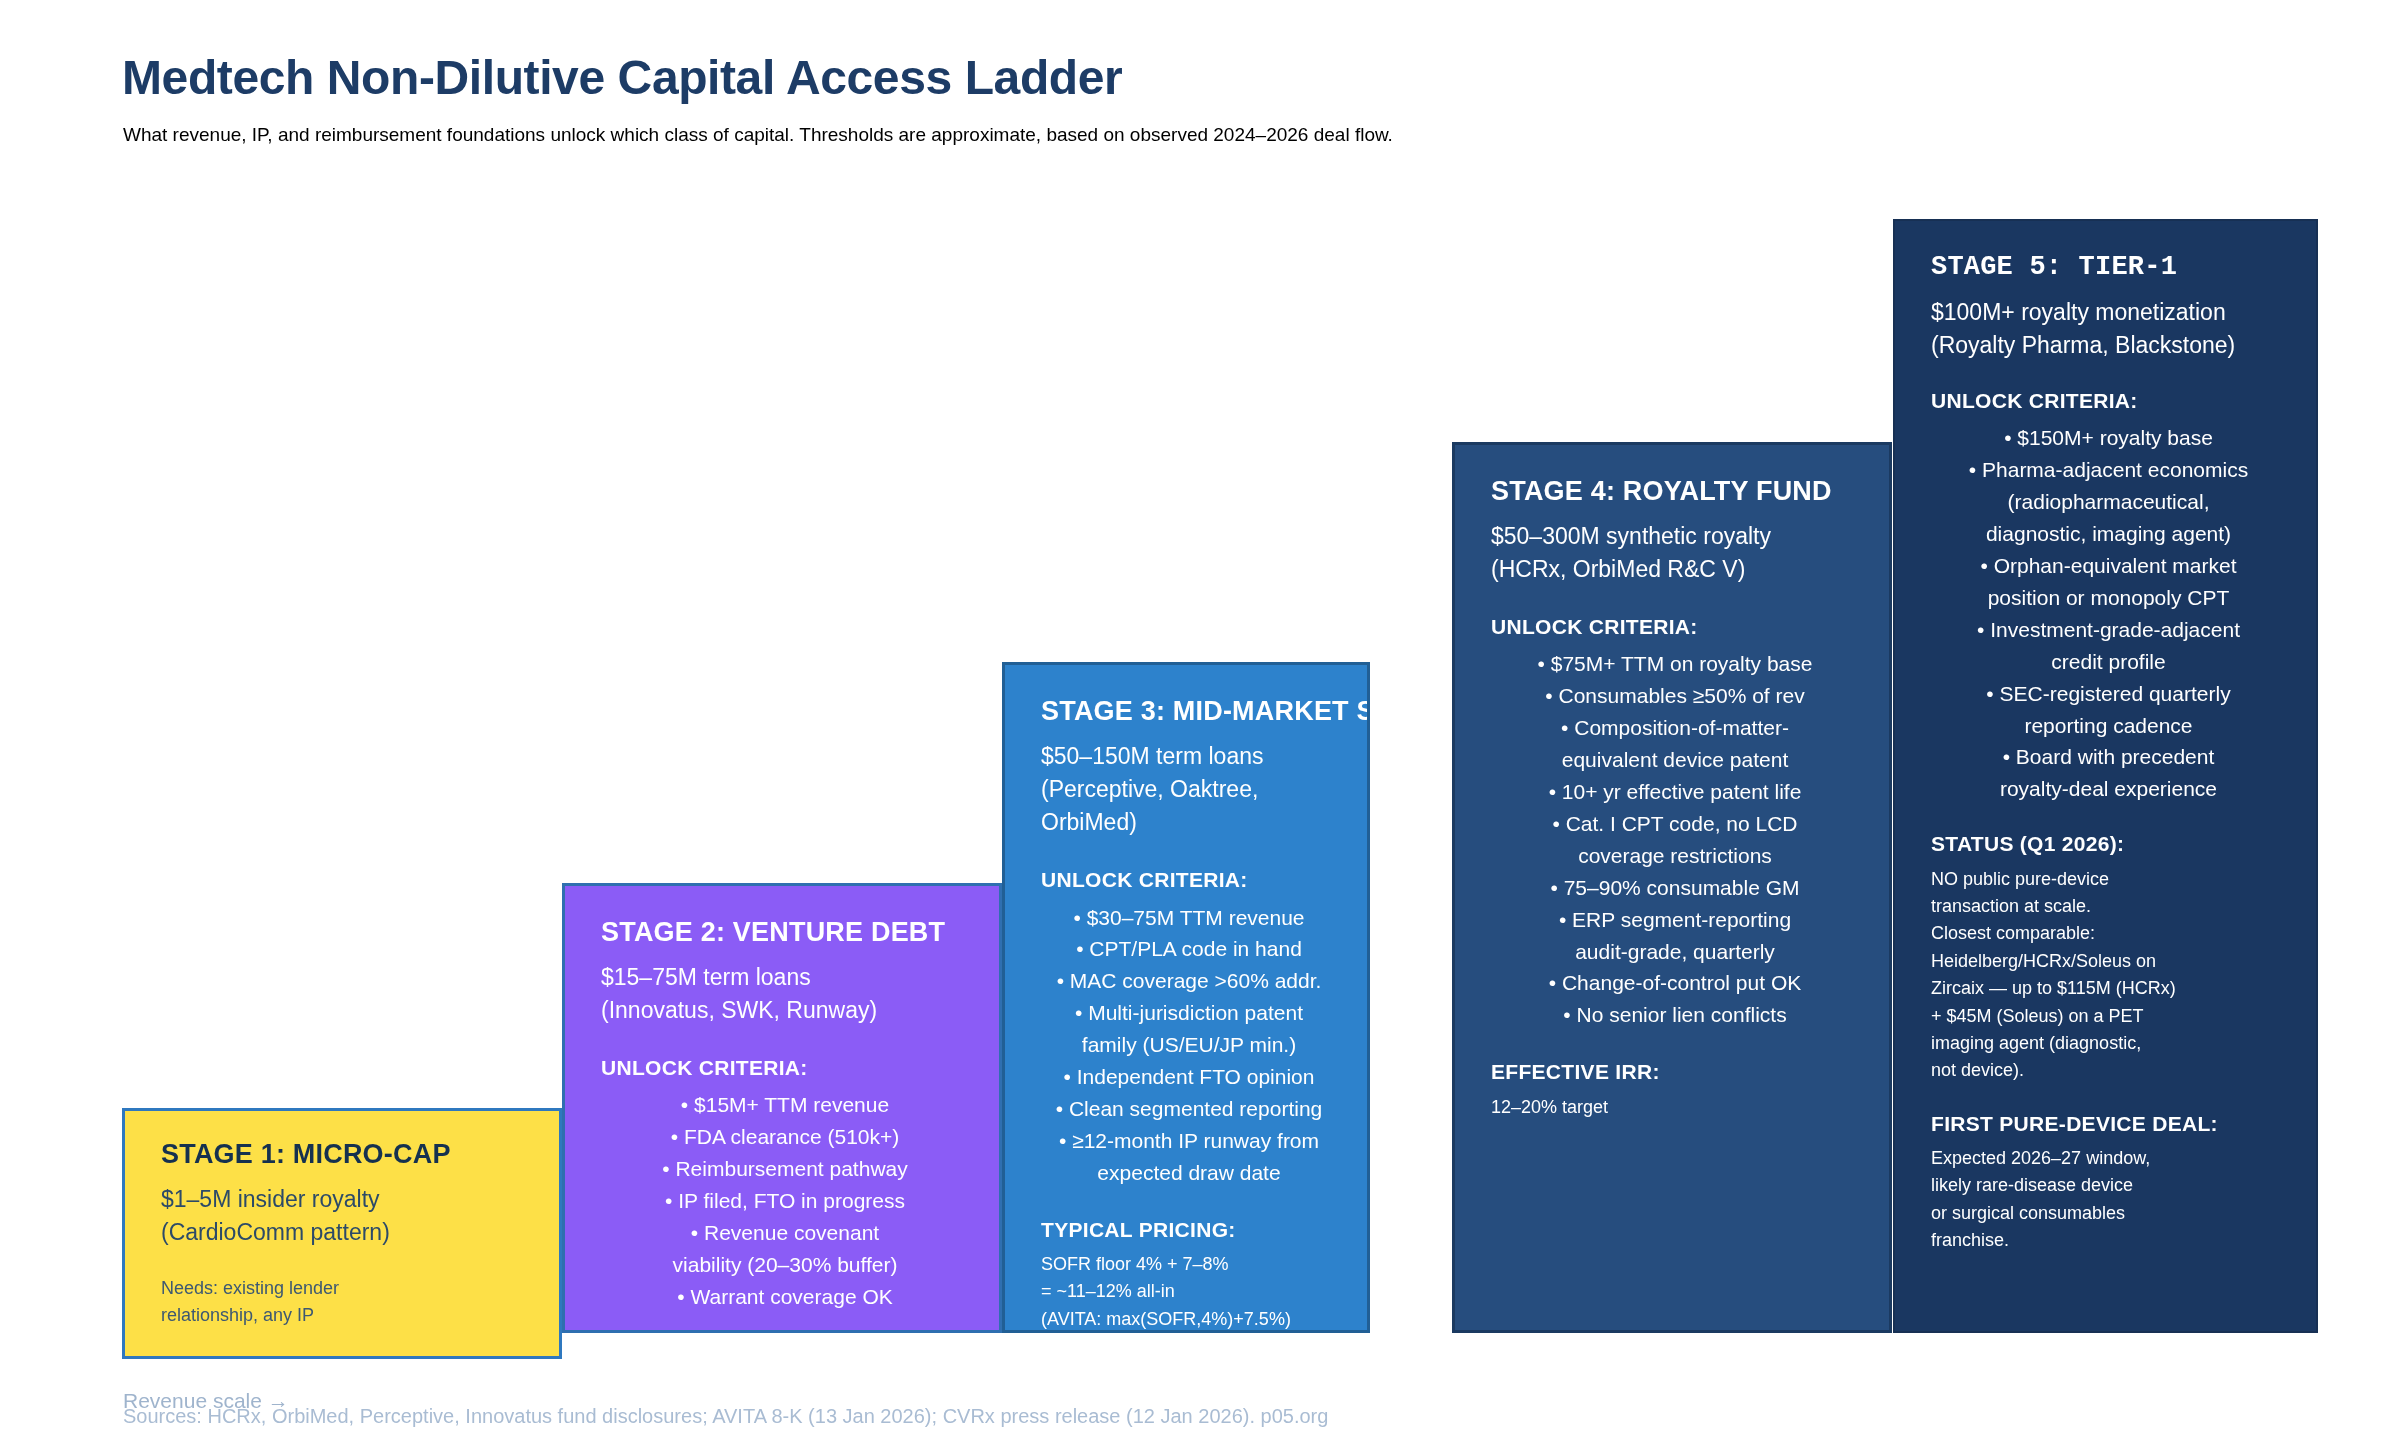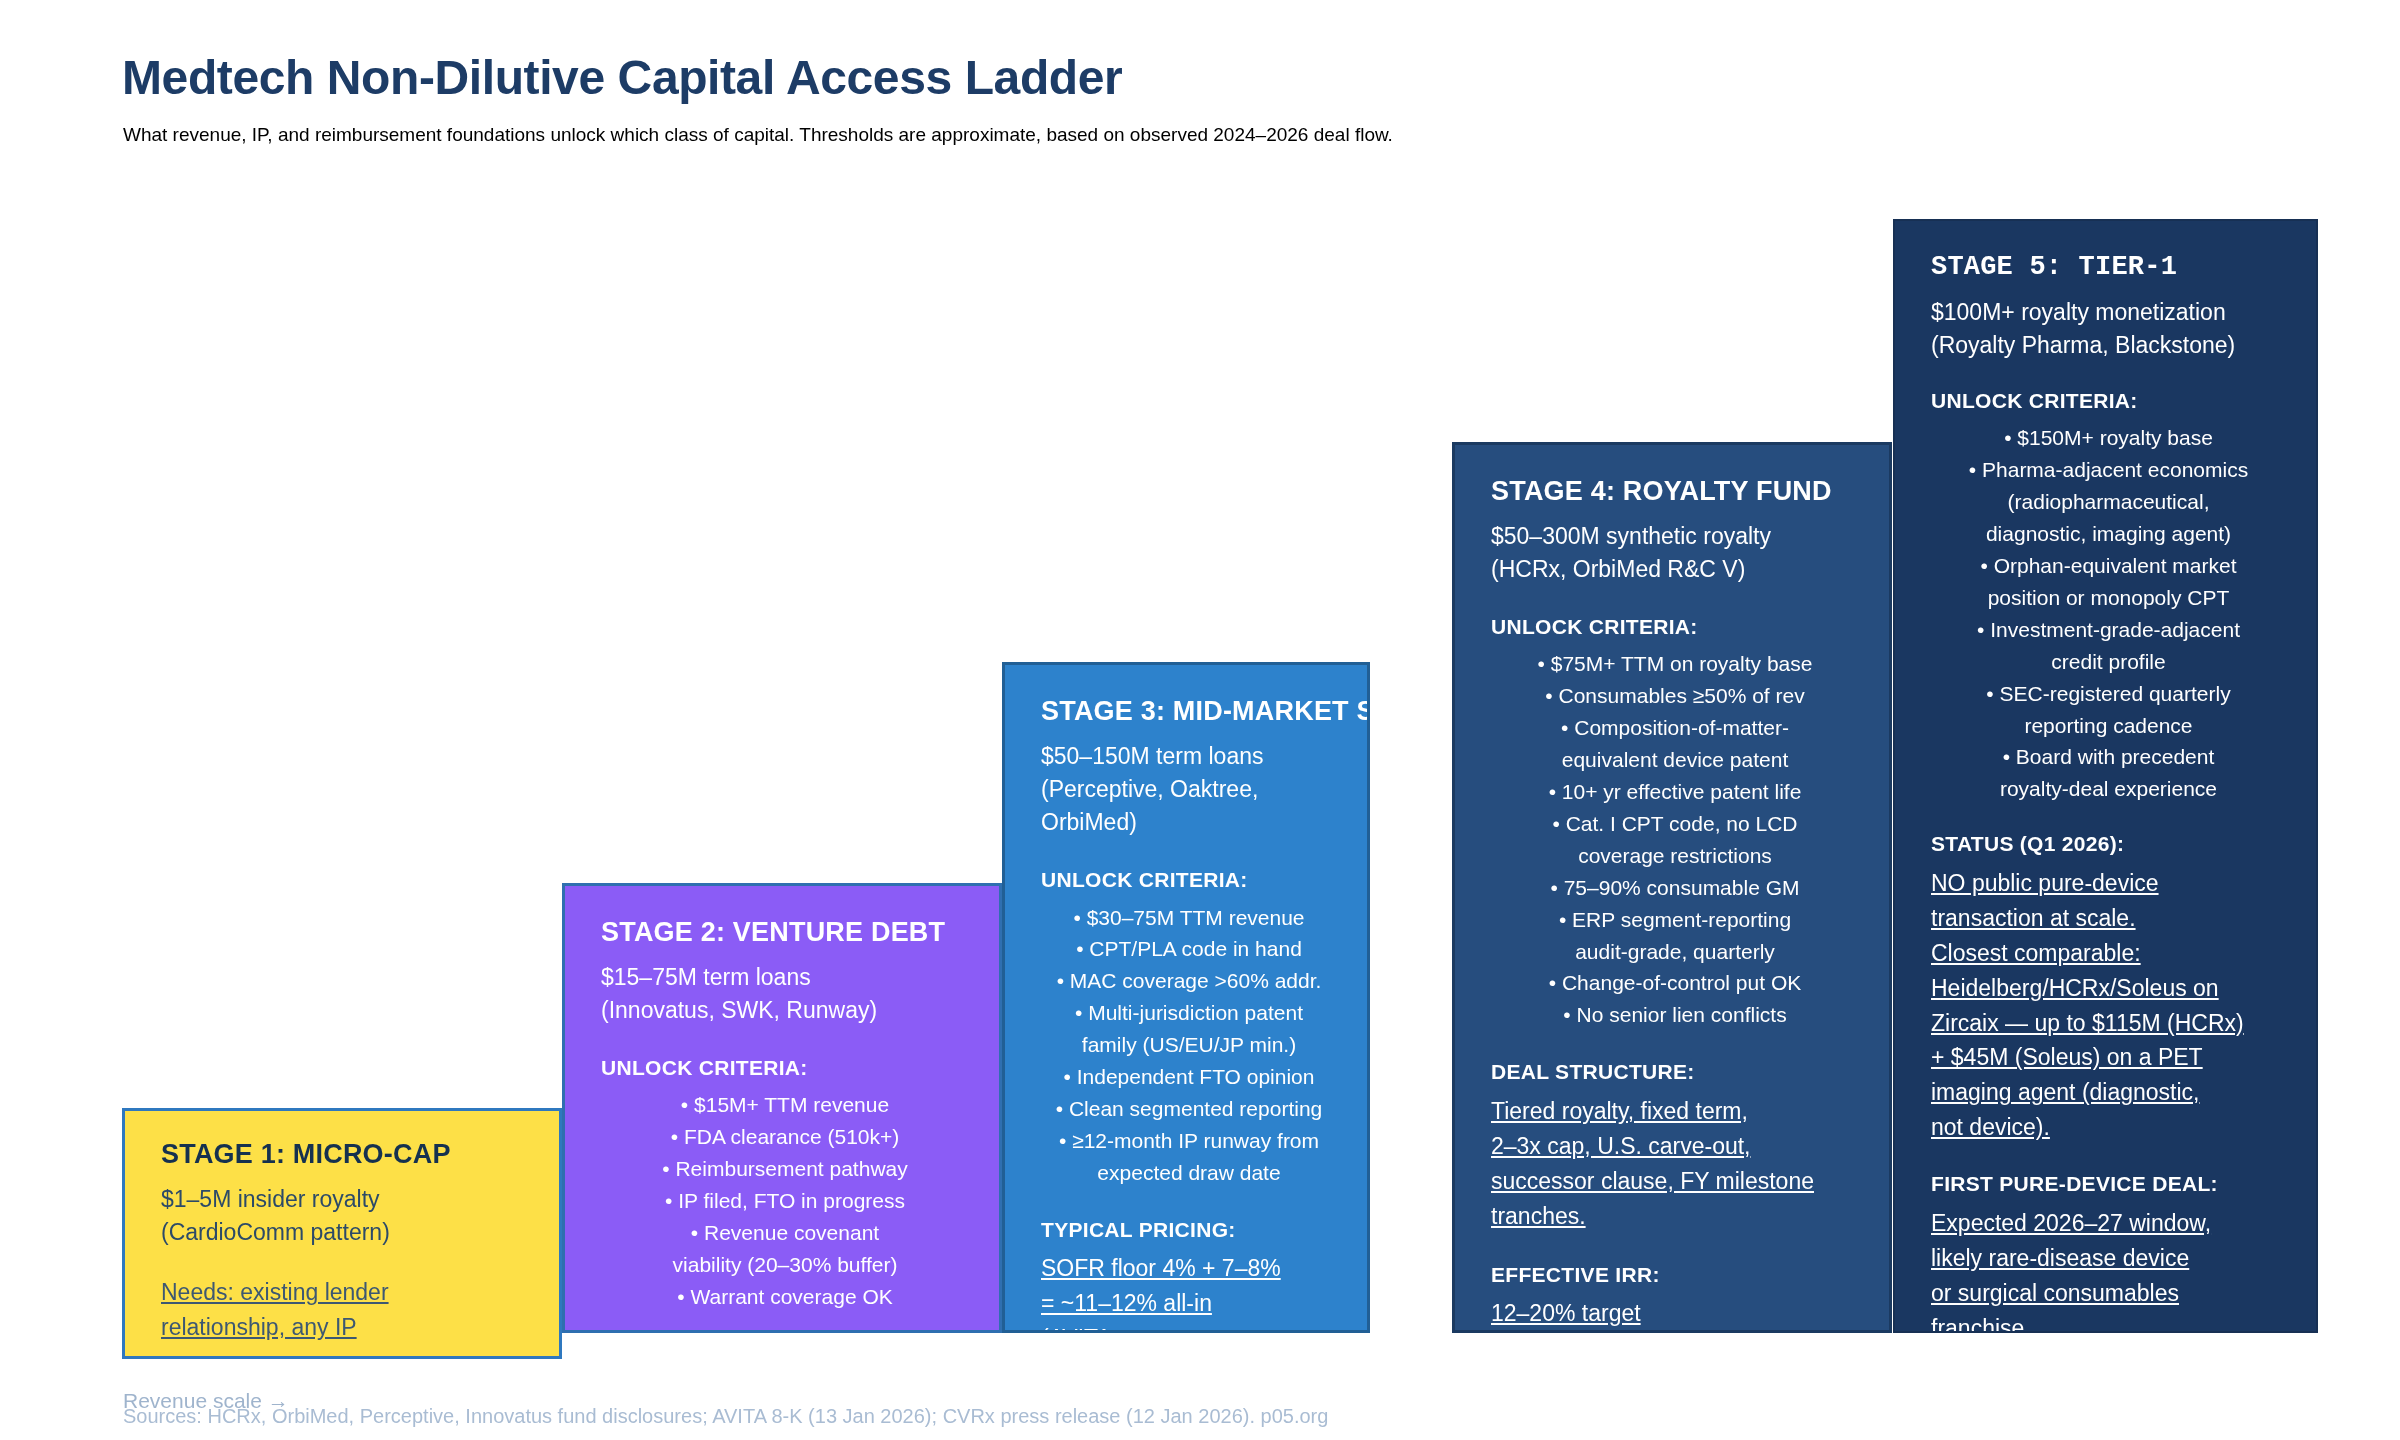--- a/index.html
+++ b/index.html
@@ -70,24 +70,23 @@
 
   .sect-head {
     font-size: 21px;
     font-weight: 700;
     letter-spacing: 0.3px;
     line-height: 1.45;
     margin-bottom: 6px;
   }
 
   .sect-line {
-    font-size: 23px;
+    font-size: 18px;
     font-weight: 400;
     line-height: 1.52;
-    text-decoration: underline;
   }
 
   .bullets { list-style: none; }
   .bullets li {
     font-size: 21px;
     font-weight: 400;
     line-height: 1.52;
     text-align: center;
   }
 
@@ -246,27 +245,20 @@
           <li>• Cat. I CPT code, no LCD</li>
           <li>coverage restrictions</li>
           <li>• 75–90% consumable GM</li>
           <li>• ERP segment-reporting</li>
           <li>audit-grade, quarterly</li>
           <li>• Change-of-control put OK</li>
           <li>• No senior lien conflicts</li>
         </ul>
       </div>
       <div class="sect">
-        <div class="sect-head">DEAL STRUCTURE:</div>
-        <div class="sect-line">Tiered royalty, fixed term,</div>
-        <div class="sect-line">2–3x cap, U.S. carve-out,</div>
-        <div class="sect-line">successor clause, FY milestone</div>
-        <div class="sect-line">tranches.</div>
-      </div>
-      <div class="sect">
         <div class="sect-head">EFFECTIVE IRR:</div>
         <div class="sect-line">12–20% target</div>
       </div>
     </div>
   <div class="stage" id="stage-5">
       <div class="stage-title">STAGE 5: TIER-1</div>
       <div class="stage-sub">$100M+ royalty monetization</div>
       <div class="stage-sub">(Royalty Pharma, Blackstone)</div>
       <div class="sect">
         <div class="sect-head">UNLOCK CRITERIA:</div>

